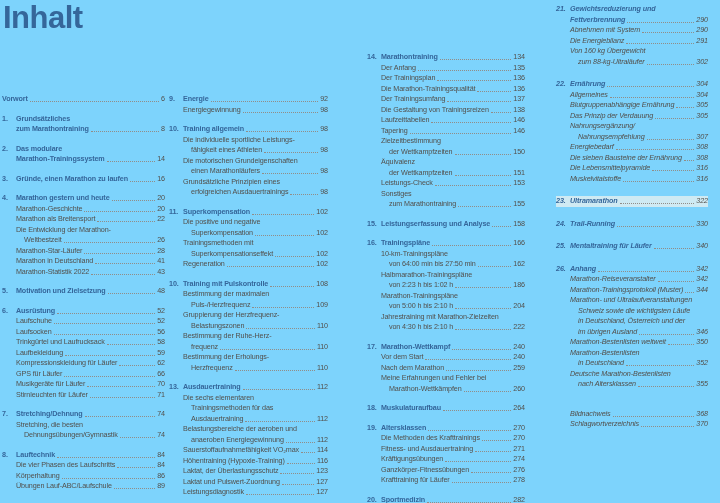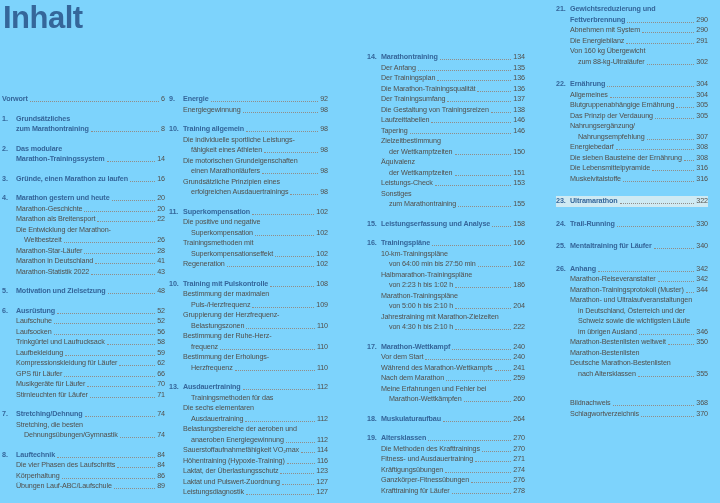--- a/index.html
+++ b/index.html
@@ -21,21 +21,21 @@
   .col {
     position:absolute;
     font-size:7.2px; line-height:10.5px; letter-spacing:-0.12px;
     color:var(--gray,#524f4b);
   }
   .col-1 { left:2px;   top:94px; width:163px; }
   .col-2 { left:169px; top:94px; width:159px; }
   .col-3 { left:367px; top:4px;  width:158px;margin-top:48px; }
   .col-4 { left:556px; top:4px;  width:152px; }
   .block { margin-bottom:9px; }
-  .col-4 .block { margin-bottom:12px; }
+  .col-4 .block { margin-bottom:12px;font-style:italic; }
   .col-4 .block:last-child { margin-top:19px; }
   .entry { display:flex; }
   .entry .num { flex:0 0 14px; }
   .chapter, .front { color:var(--accent,#35669a); font-weight:700; }
   .sub { font-weight:400; }
   .entry .lines { flex:1 1 auto; min-width:0; }
   .sub .lines { padding-left:14px; }
   .front .lines { padding-left:0;text-align:center; }
   .line { display:flex; align-items:flex-end; }
   .sub .line.cont .txt { padding-left:8px; }
@@ -517,25 +517,25 @@
           <div class="lines">
             <div class="line">
               <span class="txt">Ausdauertraining</span>
               <span class="leader"></span>
               <span class="pg">112</span>
             </div>
           </div>
         </div>
         <div class="entry sub">
           <div class="lines">
+            <div class="line">
+              <span class="txt">Die sechs elementaren</span>
+            </div>
             <div class="line cont">
               <span class="txt">Trainingsmethoden für das</span>
-            </div>
-            <div class="line">
-              <span class="txt">Die sechs elementaren</span>
             </div>
             <div class="line cont">
               <span class="txt">Ausdauertraining</span>
               <span class="leader"></span>
               <span class="pg">112</span>
             </div>
           </div>
         </div>
         <div class="entry sub">
           <div class="lines">
@@ -805,29 +805,20 @@
             <div class="line">
               <span class="txt">Vor dem Start</span>
               <span class="leader"></span>
               <span class="pg">240</span>
             </div>
           </div>
         </div>
         <div class="entry sub">
           <div class="lines">
             <div class="line">
-              <span class="txt">Während des Marathon-Wettkampfs</span>
-              <span class="leader"></span>
-              <span class="pg">241</span>
-            </div>
-          </div>
-        </div>
-        <div class="entry sub">
-          <div class="lines">
-            <div class="line">
               <span class="txt">Nach dem Marathon</span>
               <span class="leader"></span>
               <span class="pg">259</span>
             </div>
           </div>
         </div>
         <div class="entry sub">
           <div class="lines">
             <div class="line">
               <span class="txt">Meine Erfahrungen und Fehler bei</span>
@@ -1119,45 +1110,50 @@
               <span class="pg">344</span>
             </div>
           </div>
         </div>
         <div class="entry sub">
           <div class="lines">
             <div class="line">
               <span class="txt">Marathon- und Ultralaufveranstaltungen</span>
             </div>
             <div class="line cont">
+              <span class="txt">Schweiz sowie die wichtigsten Läufe</span>
+            </div>
+            <div class="line cont">
               <span class="txt">in Deutschland, Österreich und der</span>
             </div>
             <div class="line cont">
-              <span class="txt">Schweiz sowie die wichtigsten Läufe</span>
-            </div>
-            <div class="line cont">
               <span class="txt">im übrigen Ausland</span>
               <span class="leader"></span>
               <span class="pg">346</span>
             </div>
           </div>
         </div>
         <div class="entry sub">
           <div class="lines">
             <div class="line">
               <span class="txt">Marathon-Bestenlisten weltweit</span>
               <span class="leader"></span>
               <span class="pg">350</span>
             </div>
           </div>
         </div>
         <div class="entry sub">
           <div class="lines">
             <div class="line">
               <span class="txt">Marathon-Bestenlisten</span>
+            </div>
+            <div class="line cont">
+              <span class="txt">in Deutschland</span>
+              <span class="leader"></span>
+              <span class="pg">352</span>
             </div>
           </div>
         </div>
         <div class="entry sub">
           <div class="lines">
             <div class="line">
               <span class="txt">Deutsche Marathon-Bestenlisten</span>
             </div>
             <div class="line cont">
               <span class="txt">nach Altersklassen</span>

